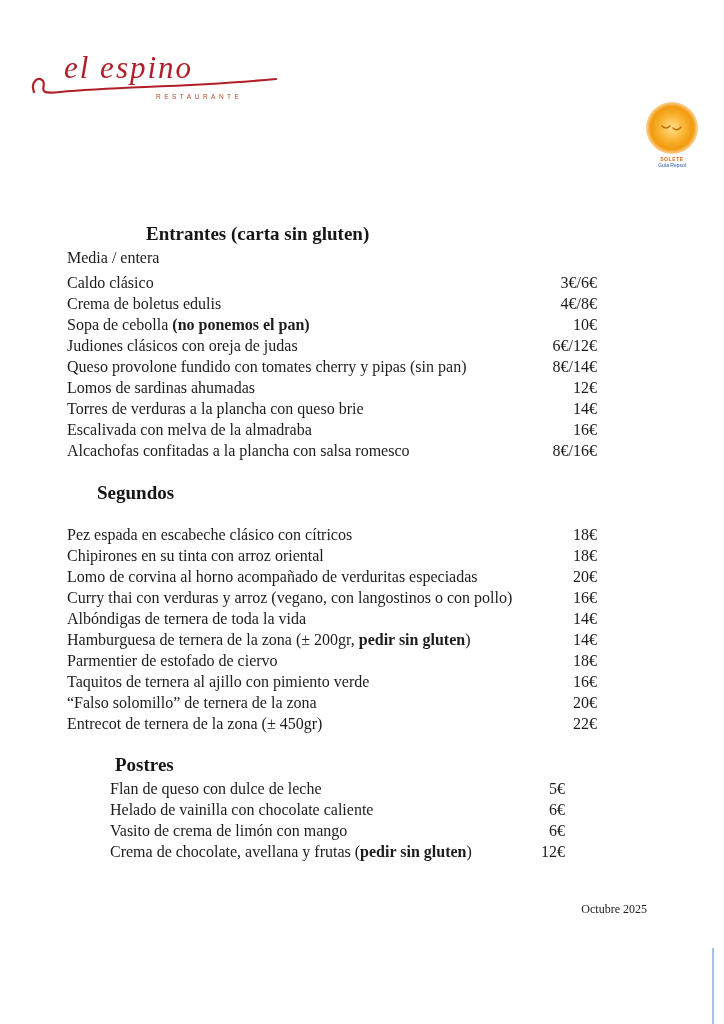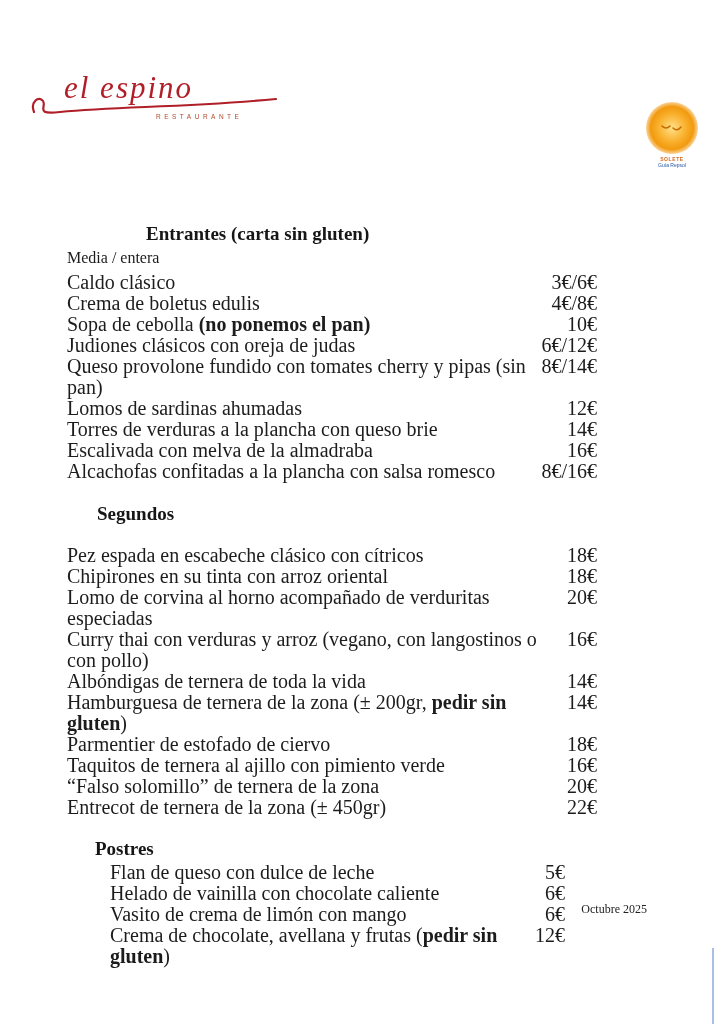--- a/index.html
+++ b/index.html
@@ -4,21 +4,21 @@
 <style>
   * { box-sizing: border-box; margin: 0; padding: 0; }
   html, body { background: #ffffff; }
   body { font-family: "Liberation Serif", "DejaVu Serif", serif; }
   .page {
     position: relative; width: 724px; height: 1024px;
     background: #ffffff; overflow: hidden; color: #1c1c1c; margin: 0 auto;
   }
 
   
-  .logo { position: absolute; left: 28px; top: 48px; width: 252px; height: 56px; margin-top: 20px; }
+  .logo { position: absolute; left: 28px; top: 48px; width: 252px; height: 56px; }
   .logo-swoosh { position: absolute; left: 0; top: 0; }
   .logo-script {
     position: absolute; left: 36px; top: 2px;
     font-style: italic; font-size: 31px; letter-spacing: 2px;
     color: #b01e28; white-space: nowrap;
   }
   .logo-sub {
     position: absolute; left: 128px; top: 45px;
     font-family: "Liberation Sans", sans-serif;
     font-size: 6.5px; letter-spacing: 3.5px; color: #b04a2a; white-space: nowrap;
@@ -45,25 +45,25 @@
   }
 
   
   .content { position: absolute; left: 67px; top: 222px; width: 556px; }
   .section-title {
     font-size: 19px; font-weight: bold; text-align: left;
     line-height: 24px; position: relative; color: #161616;
   }
   .t-entrantes { left: 79px; }
   .t-segundos  { left: 30px; margin-top: 20px; }
-  .t-postres   { left: 28px; margin-top: 20px; line-height: 22px; }
+  .t-postres   { left: 48px; margin-top: 20px; line-height: 22px; }
 
   .col-header { text-align: left; font-size: 16px; line-height: 21px; margin-top: 1px; }
 
-  .rows { font-size: 20px; }
+  .rows { font-size: 16px; }
   .rows-1 { margin-top: 4px; }
   .rows-2 { margin-top: 19px; }
   .rows-3 { margin-top: 2px; }
   .row { display: flex; justify-content: space-between; line-height: 21px; }
   .rows-1 .row, .rows-2 .row { padding-right: 26px; }
   .rows-3 .row { margin-left: 43px; padding-right: 58px; }
   .dish { padding-right: 10px; }
   .dish b { font-weight: bold; }
   .price { white-space: nowrap; }
 

